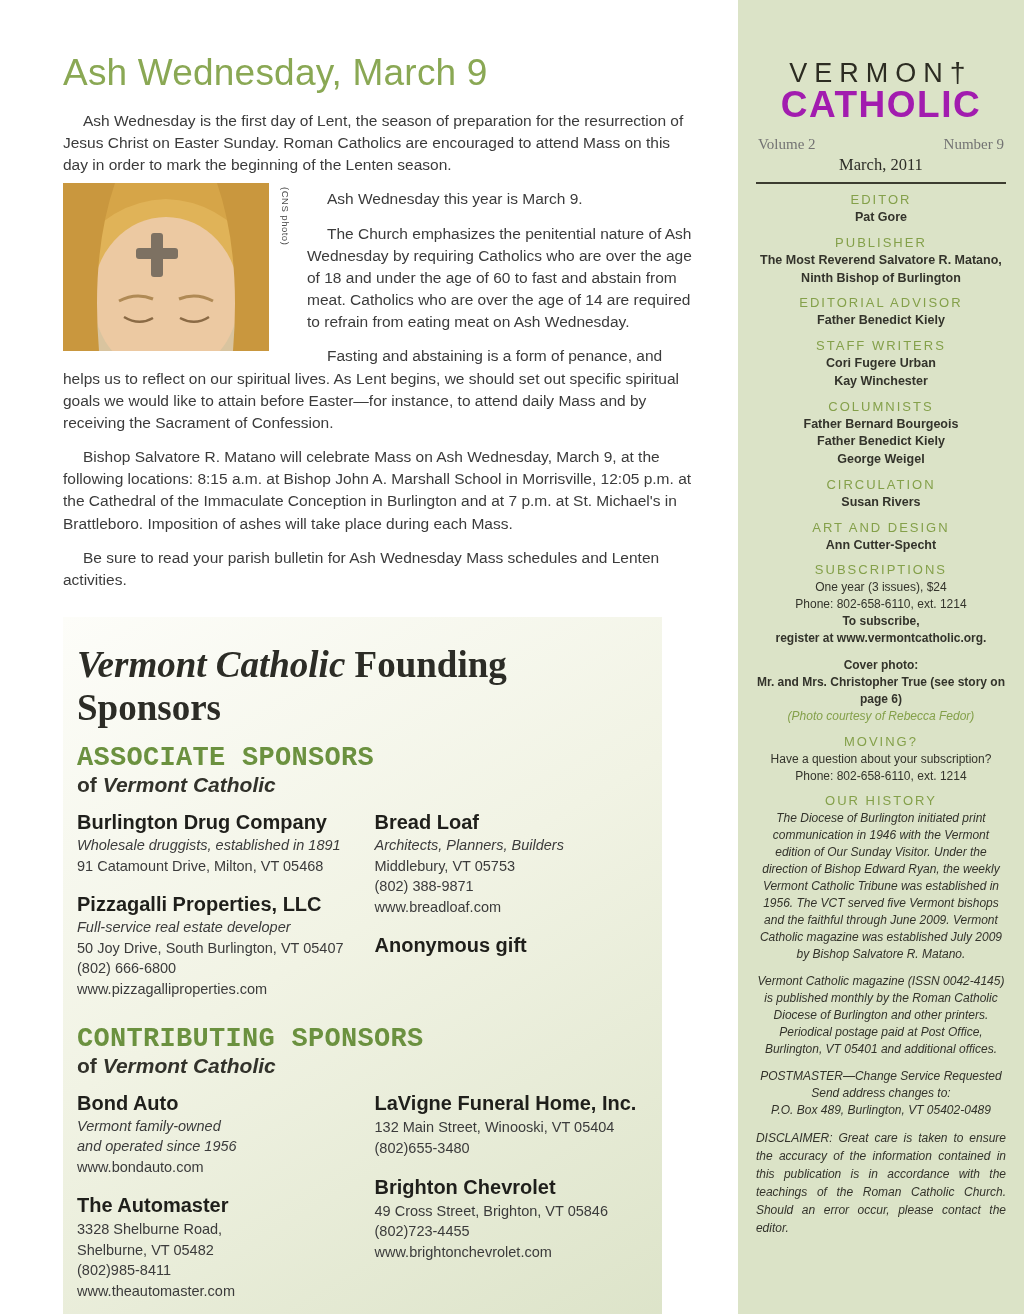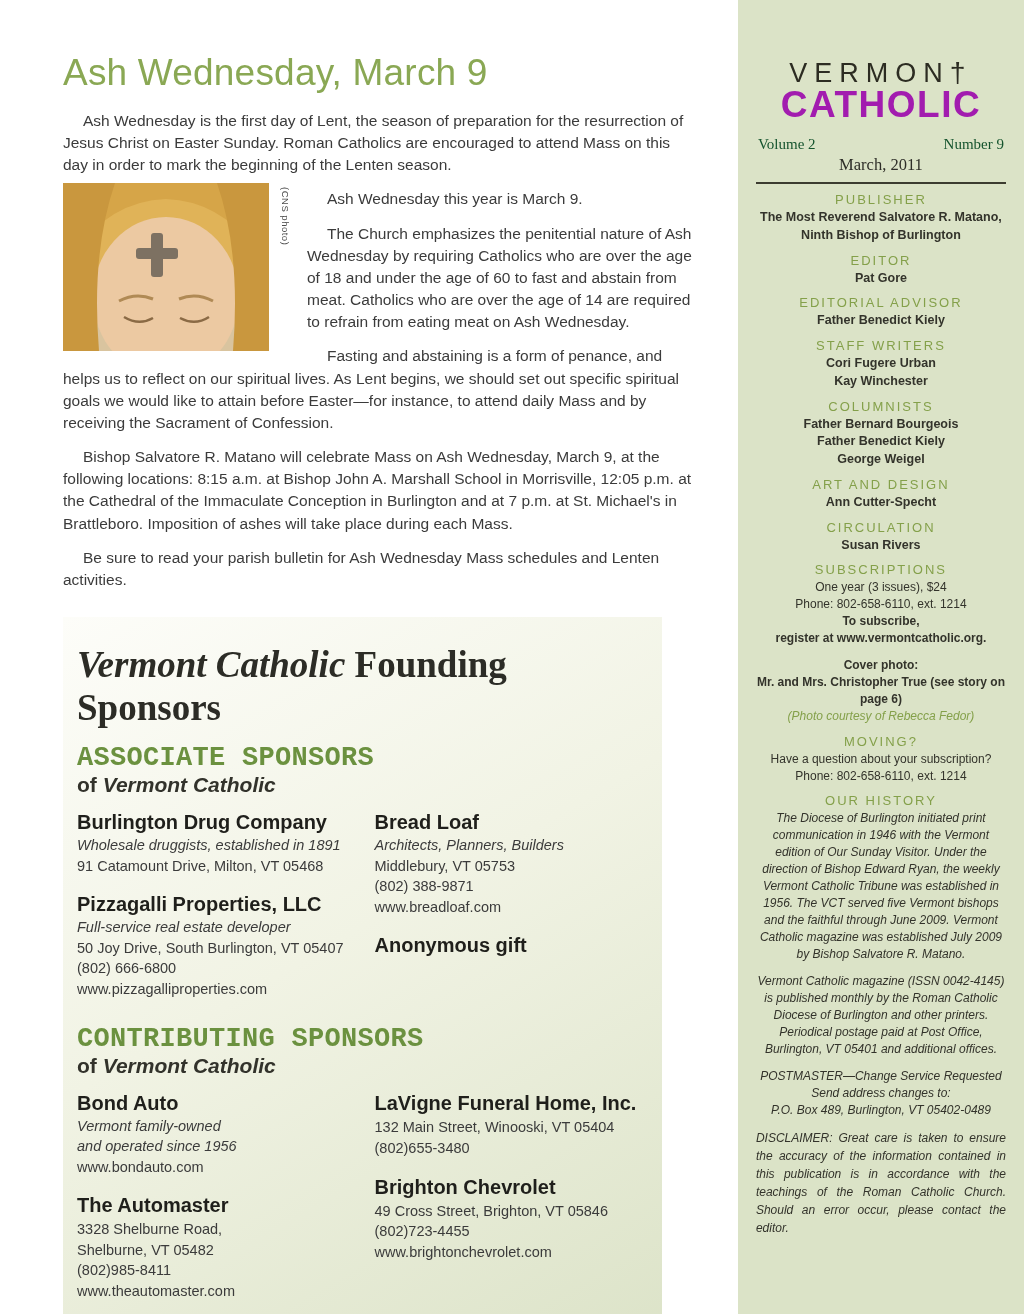--- a/index.html
+++ b/index.html
@@ -27,21 +27,21 @@
   .entry .name{font-size:20px;font-weight:700;color:#1f1f1b;margin-bottom:2px;}
   .entry .tagline{font-style:italic;font-size:14.5px;line-height:1.35;color:#3b3b3b;}
   .entry .lines{font-size:14.5px;line-height:1.42;color:#3b3b3b;}
   .pre{white-space:pre-line;}
 
   
   .sidebar{width:328px;height:1314px;box-sizing:border-box;background:#dbe3c7;padding:56px 18px 20px;overflow:hidden;text-align:center;}
   .logo-line1{font-size:27px;letter-spacing:7px;color:#2c2c22;font-weight:400;}
   .logo-line1 .cross{font-size:1.05em;}
   .logo-line2{font-size:37px;font-weight:700;letter-spacing:1.5px;color:#a21caf;margin-top:-5px;}
-  .issue-row{display:flex;justify-content:space-between;font-family:"Liberation Serif",serif;font-size:15px;color:#14532d;margin-top:10px;padding:0 2px;}
+  .issue-row{display:flex;justify-content:space-between;font-family:"Liberation Serif",serif;font-size:15px;color:#737373;margin-top:10px;padding:0 2px;}
   .issue-date{font-family:"Liberation Serif",serif;font-size:16.5px;color:#2e2e28;margin:2px 0 7px;}
   .rule{border-top:2.5px solid #3c3c30;margin:0 0 6px;}
   .sb-block{margin-bottom:4px;}
   .m-label{font-size:13px;color:#84a04a;letter-spacing:2px;margin:8px 0 2px;}
   .m-names{font-size:12.5px;font-weight:700;color:#33332b;line-height:1.42;}
   .m-text{font-size:12px;color:#33332b;line-height:1.42;}
   .m-bold{font-weight:700;}
   .m-italic{font-style:italic;}
   .m-green{color:#84a04a;}
   .m-just{text-align:justify;font-style:italic;font-size:12px;line-height:1.5;color:#33332b;}
@@ -168,50 +168,50 @@
     </div>
 
     <div class="issue-row">
       <span>Volume 2</span>
       <span>Number 9</span>
     </div>
     <div class="issue-date">March, 2011</div>
     <div class="rule"></div>
 
     <div class="sb-block">
+      <div class="m-label">EDITOR</div>
+      <div class="m-names pre">Pat Gore</div>
+    </div>
+    <div class="sb-block">
       <div class="m-label">PUBLISHER</div>
       <div class="m-names pre">The Most Reverend Salvatore R. Matano,
 Ninth Bishop of Burlington</div>
-    </div>
-    <div class="sb-block">
-      <div class="m-label">EDITOR</div>
-      <div class="m-names pre">Pat Gore</div>
     </div>
     <div class="sb-block">
       <div class="m-label">EDITORIAL ADVISOR</div>
       <div class="m-names pre">Father Benedict Kiely</div>
     </div>
     <div class="sb-block">
       <div class="m-label">STAFF WRITERS</div>
       <div class="m-names pre">Cori Fugere Urban
 Kay Winchester</div>
     </div>
     <div class="sb-block">
       <div class="m-label">COLUMNISTS</div>
       <div class="m-names pre">Father Bernard Bourgeois
 Father Benedict Kiely
 George Weigel</div>
     </div>
     <div class="sb-block">
+      <div class="m-label">CIRCULATION</div>
+      <div class="m-names pre">Susan Rivers</div>
+    </div>
+    <div class="sb-block">
       <div class="m-label">ART AND DESIGN</div>
       <div class="m-names pre">Ann Cutter-Specht</div>
-    </div>
-    <div class="sb-block">
-      <div class="m-label">CIRCULATION</div>
-      <div class="m-names pre">Susan Rivers</div>
     </div>
 
     <div class="sb-block">
       <div class="m-label">SUBSCRIPTIONS</div>
       <div class="m-text pre">One year (3 issues), $24
 Phone: 802-658-6110, ext. 1214</div>
       <div class="m-text m-bold pre">To subscribe,
 register at www.vermontcatholic.org.</div>
     </div>
 

